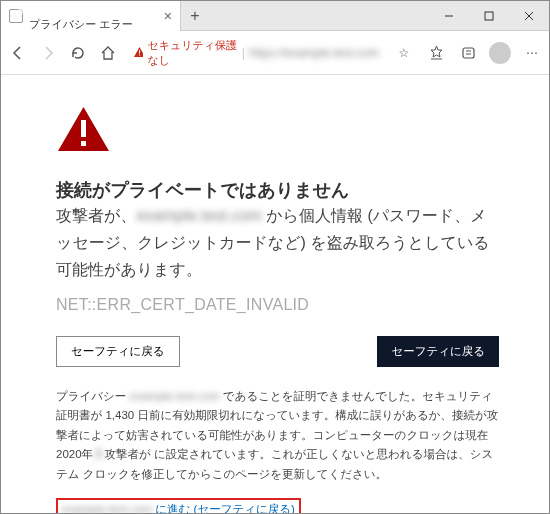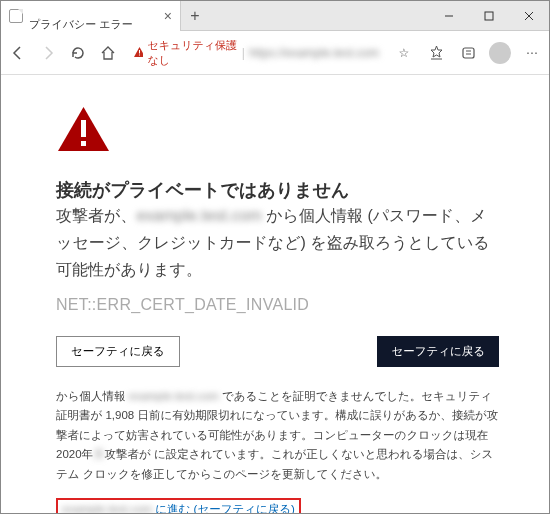--- a/index.html
+++ b/index.html
@@ -277,21 +277,21 @@
   </p>
 
   <div class="errcode">NET::ERR_CERT_DATE_INVALID</div>
 
   <div class="button-row">
     <button class="btn-outline">セーフティに戻る</button>
     <button class="btn-primary">セーフティに戻る</button>
   </div>
 
   <p class="details">
-    <span>から個人情報 </span><span class="blur">example.test.com</span><span> であることを証明できませんでした。セキュリティ証明書が 1,908 日前に有効期限切れになっています。構成に誤りがあるか、接続が攻撃者によって妨害されている可能性があります。コンピューターのクロックは現在 2020年</span><span class="blur">月</span><span>攻撃者が に設定されています。これが正しくないと思われる場合は、システム クロックを修正してからこのページを更新してください。</span>
+    <span>プライバシー </span><span class="blur">example.test.com</span><span> であることを証明できませんでした。セキュリティ証明書が 1,430 日前に有効期限切れになっています。構成に誤りがあるか、接続が攻撃者によって妨害されている可能性があります。コンピューターのクロックは現在 2020年</span><span class="blur">月</span><span>攻撃者が に設定されています。これが正しくないと思われる場合は、システム クロックを修正してからこのページを更新してください。</span>
   </p>
 
   <span class="proceed-wrap">
     <span class="proceed-link">
       <span class="blur">example.test.com</span>
       <span class="underline">に進む (セーフティに戻る)</span>
     </span>
   </span>
 </div>
 

